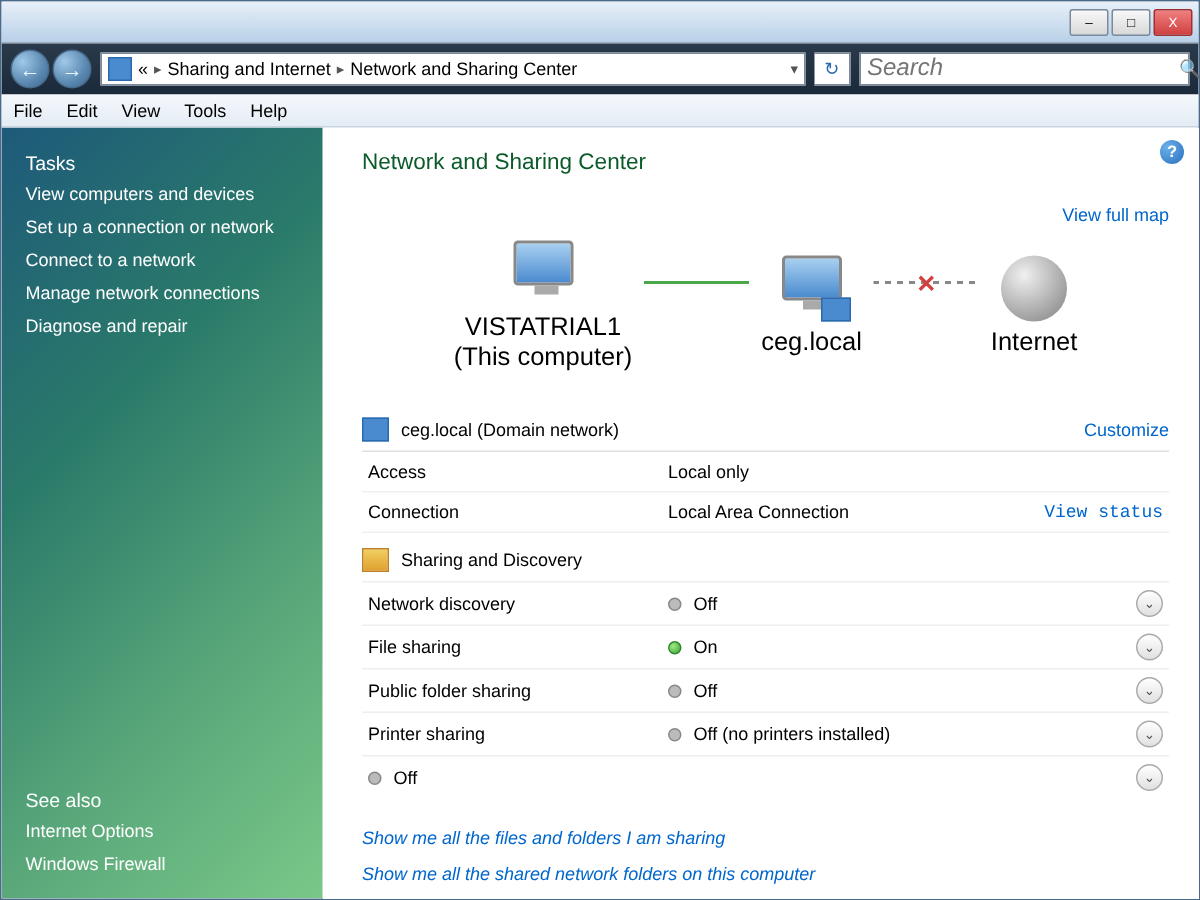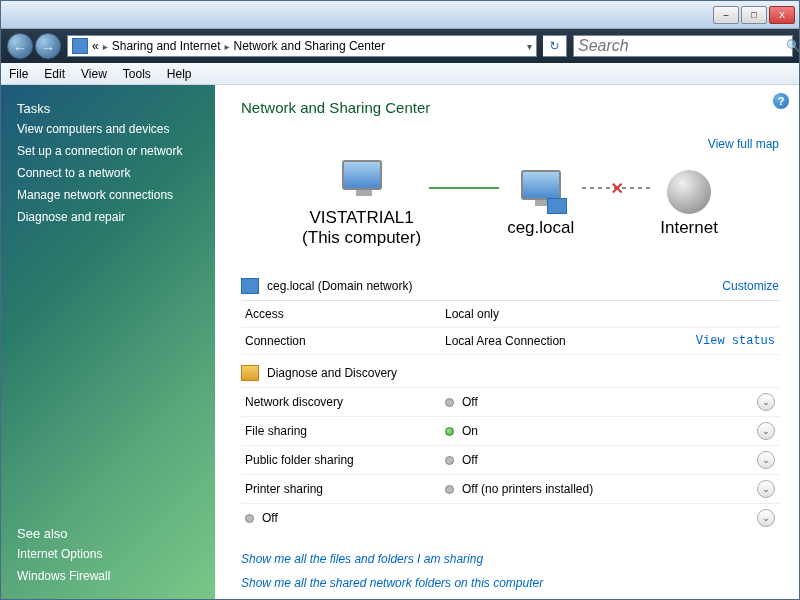--- a/index.html
+++ b/index.html
@@ -160,21 +160,21 @@
         <div class="value">Local only</div>
       </div>
       <div class="info-row">
         <div class="label">Connection</div>
         <div class="value">Local Area Connection</div>
         <a class="link right-link">View status</a>
       </div>
 
       <div class="discovery-head">
         <span class="sm-icon2"></span>
-        <span>Diagnose and Discovery</span>
+        <span>Sharing and Discovery</span>
       </div>
 
       <div class="disc-row">
         <div class="label">Network discovery</div>
         <div class="dot off"></div>
         <div class="value">Off</div>
         <div class="expand">⌄</div>
       </div>
       <div class="disc-row">
         <div class="label">File sharing</div>

